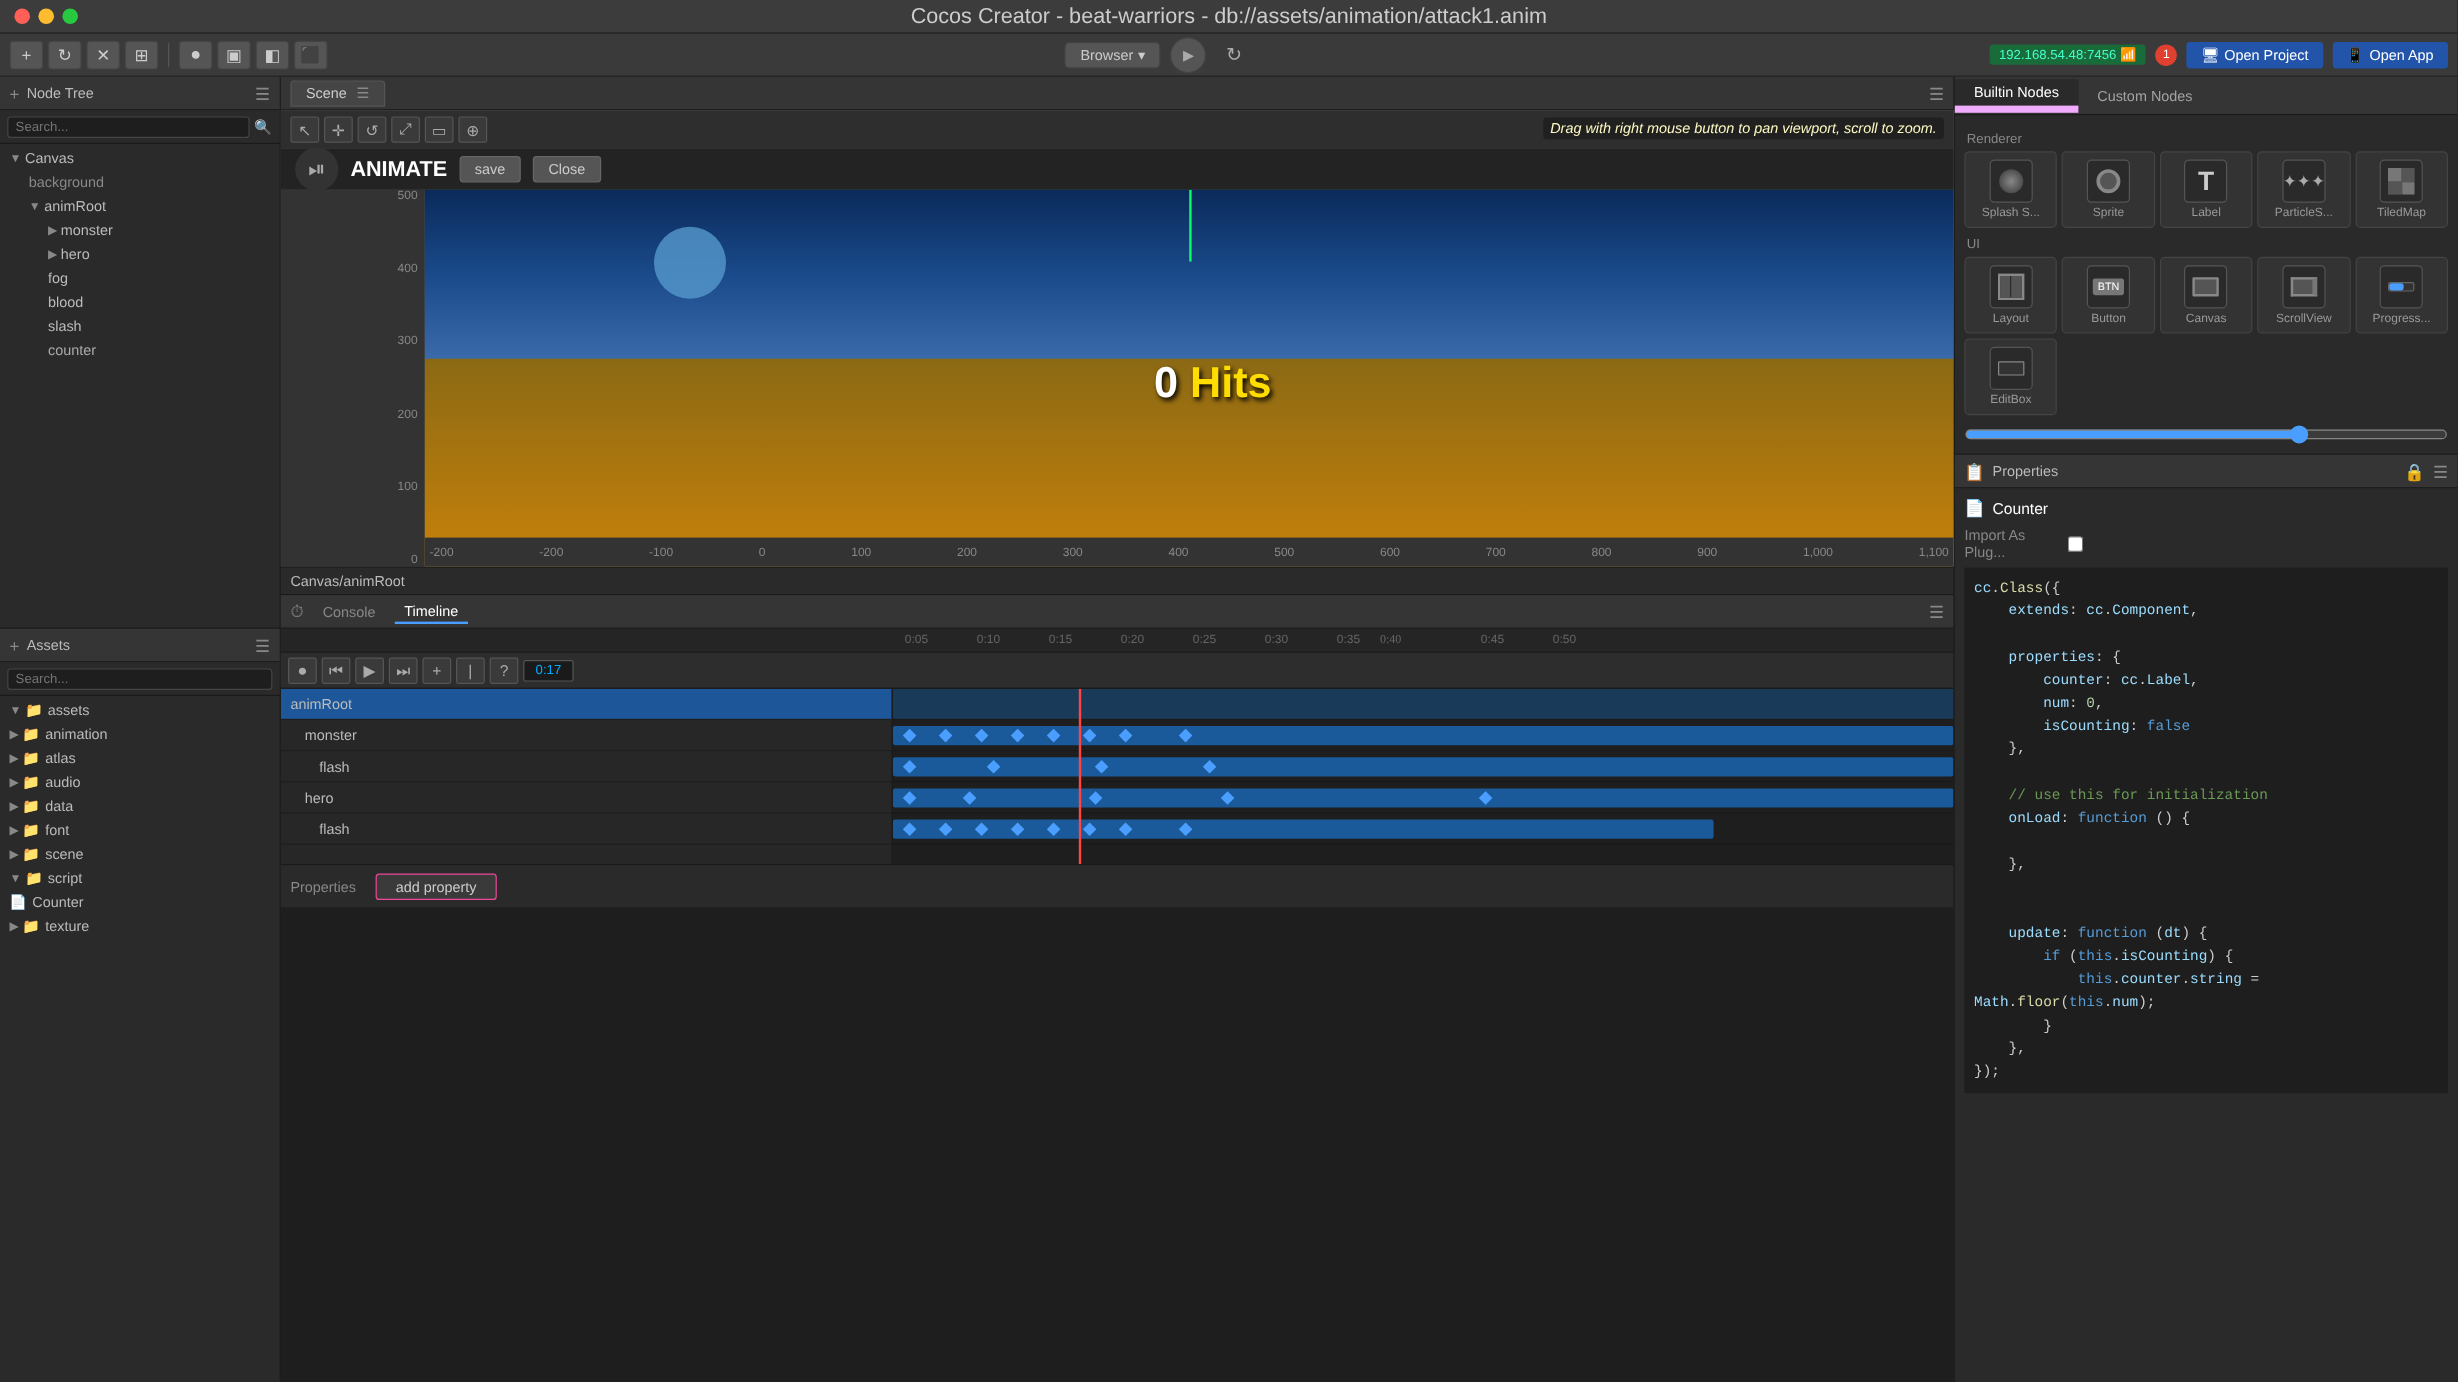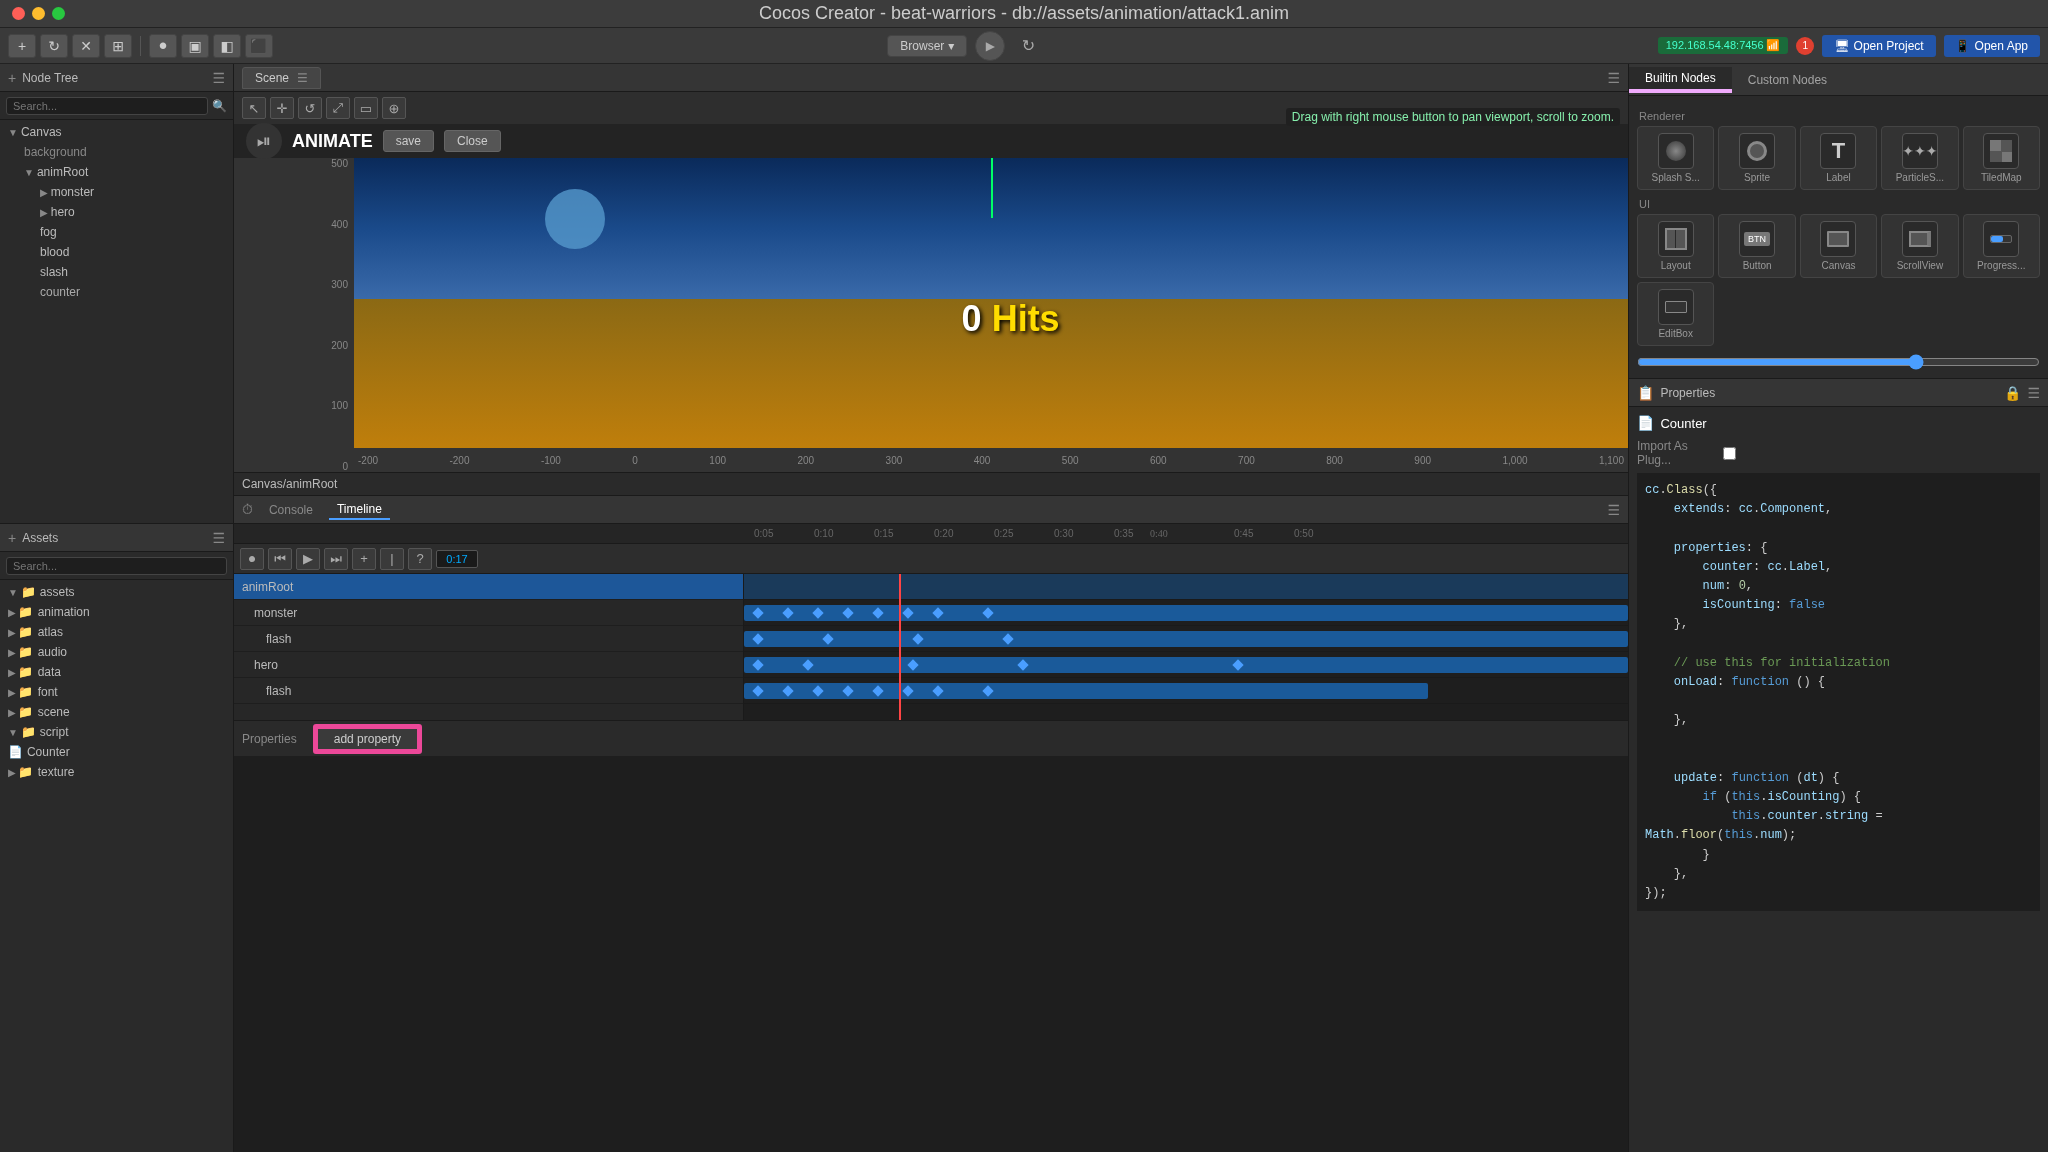--- a/index.html
+++ b/index.html
@@ -231,27 +231,28 @@
       height: 32px;
       background: rgba(40,40,40,0.85);
       display: flex;
       align-items: center;
       padding: 0 8px;
       gap: 4px;
       z-index: 10;
     }
     .scene-hint {
       position: absolute;
-      top: 16px; right: 8px;
-      color: #86efac;
+      top: 6px; right: 8px;
+      color: #fef9c3;
       font-size: 12px;
       z-index: 10;
       background: rgba(0,0,0,0.3);
       padding: 2px 6px;
       border-radius: 3px;
+      font-style: italic;
     }
     .animate-bar {
       position: absolute;
       top: 32px; left: 0; right: 0;
       height: 34px;
       background: rgba(30,30,30,0.9);
       display: flex;
       align-items: center;
       padding: 0 12px;
       gap: 10px;
@@ -460,21 +461,21 @@
     .props-area {
       height: 36px;
       background: #2a2a2a;
       display: flex;
       align-items: center;
       padding: 0 8px;
       border-top: 1px solid #1a1a1a;
     }
     .add-prop-btn {
       background: #3a3a3a;
-      border: 5px solid #ec4899;
+      border: 1px solid #ec4899;
       border-radius: 3px;
       color: #ccc;
       padding: 3px 16px;
       cursor: pointer;
       font-size: 12px;
     }
 
     
     .right-panel {
       width: 420px;
@@ -492,21 +493,21 @@
     }
     .node-lib-tab {
       padding: 4px 16px;
       font-size: 12px;
       color: #a3a3a3;
       cursor: pointer;
     }
     .node-lib-tab.active {
       color: #fff;
       background: #2a2a2a;
-      border-bottom: 4px solid #f0abfc;
+      border-bottom: 6px solid #f0abfc;
     }
 
     
     .node-lib-content {
       padding: 8px;
     }
     .node-lib-section-label {
       font-size: 11px;
       color: #888;
       margin: 6px 0 4px;

